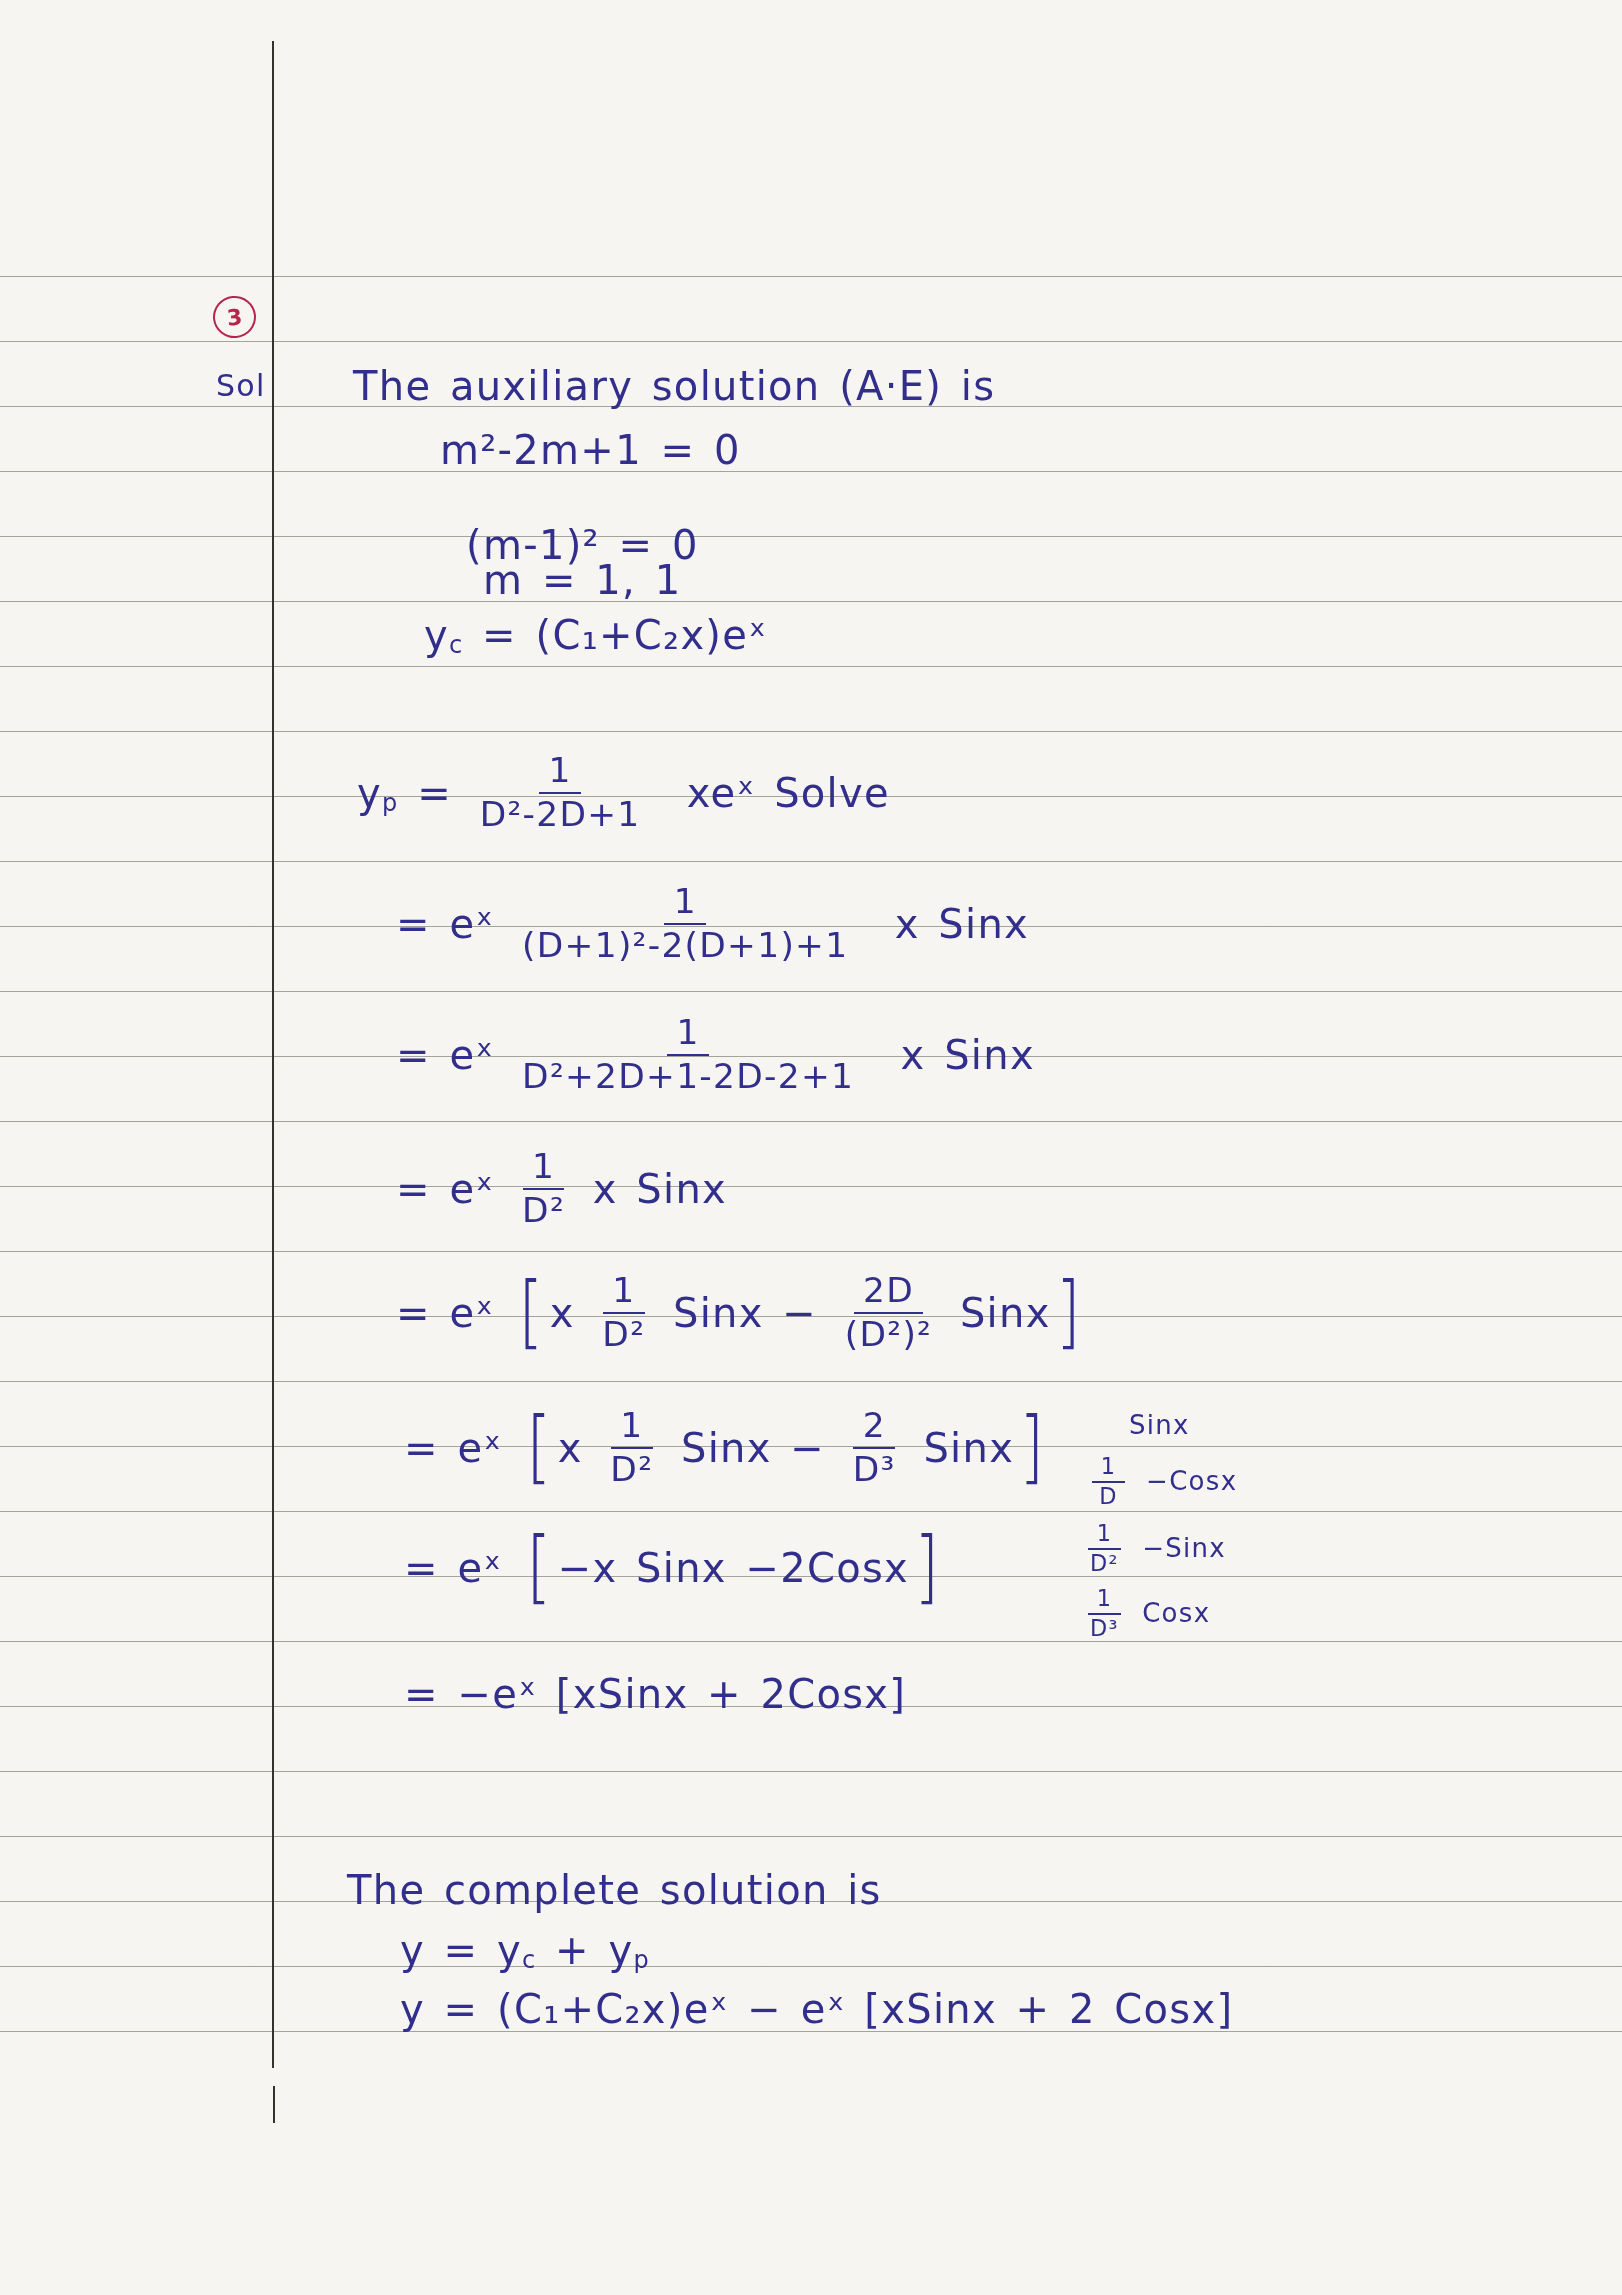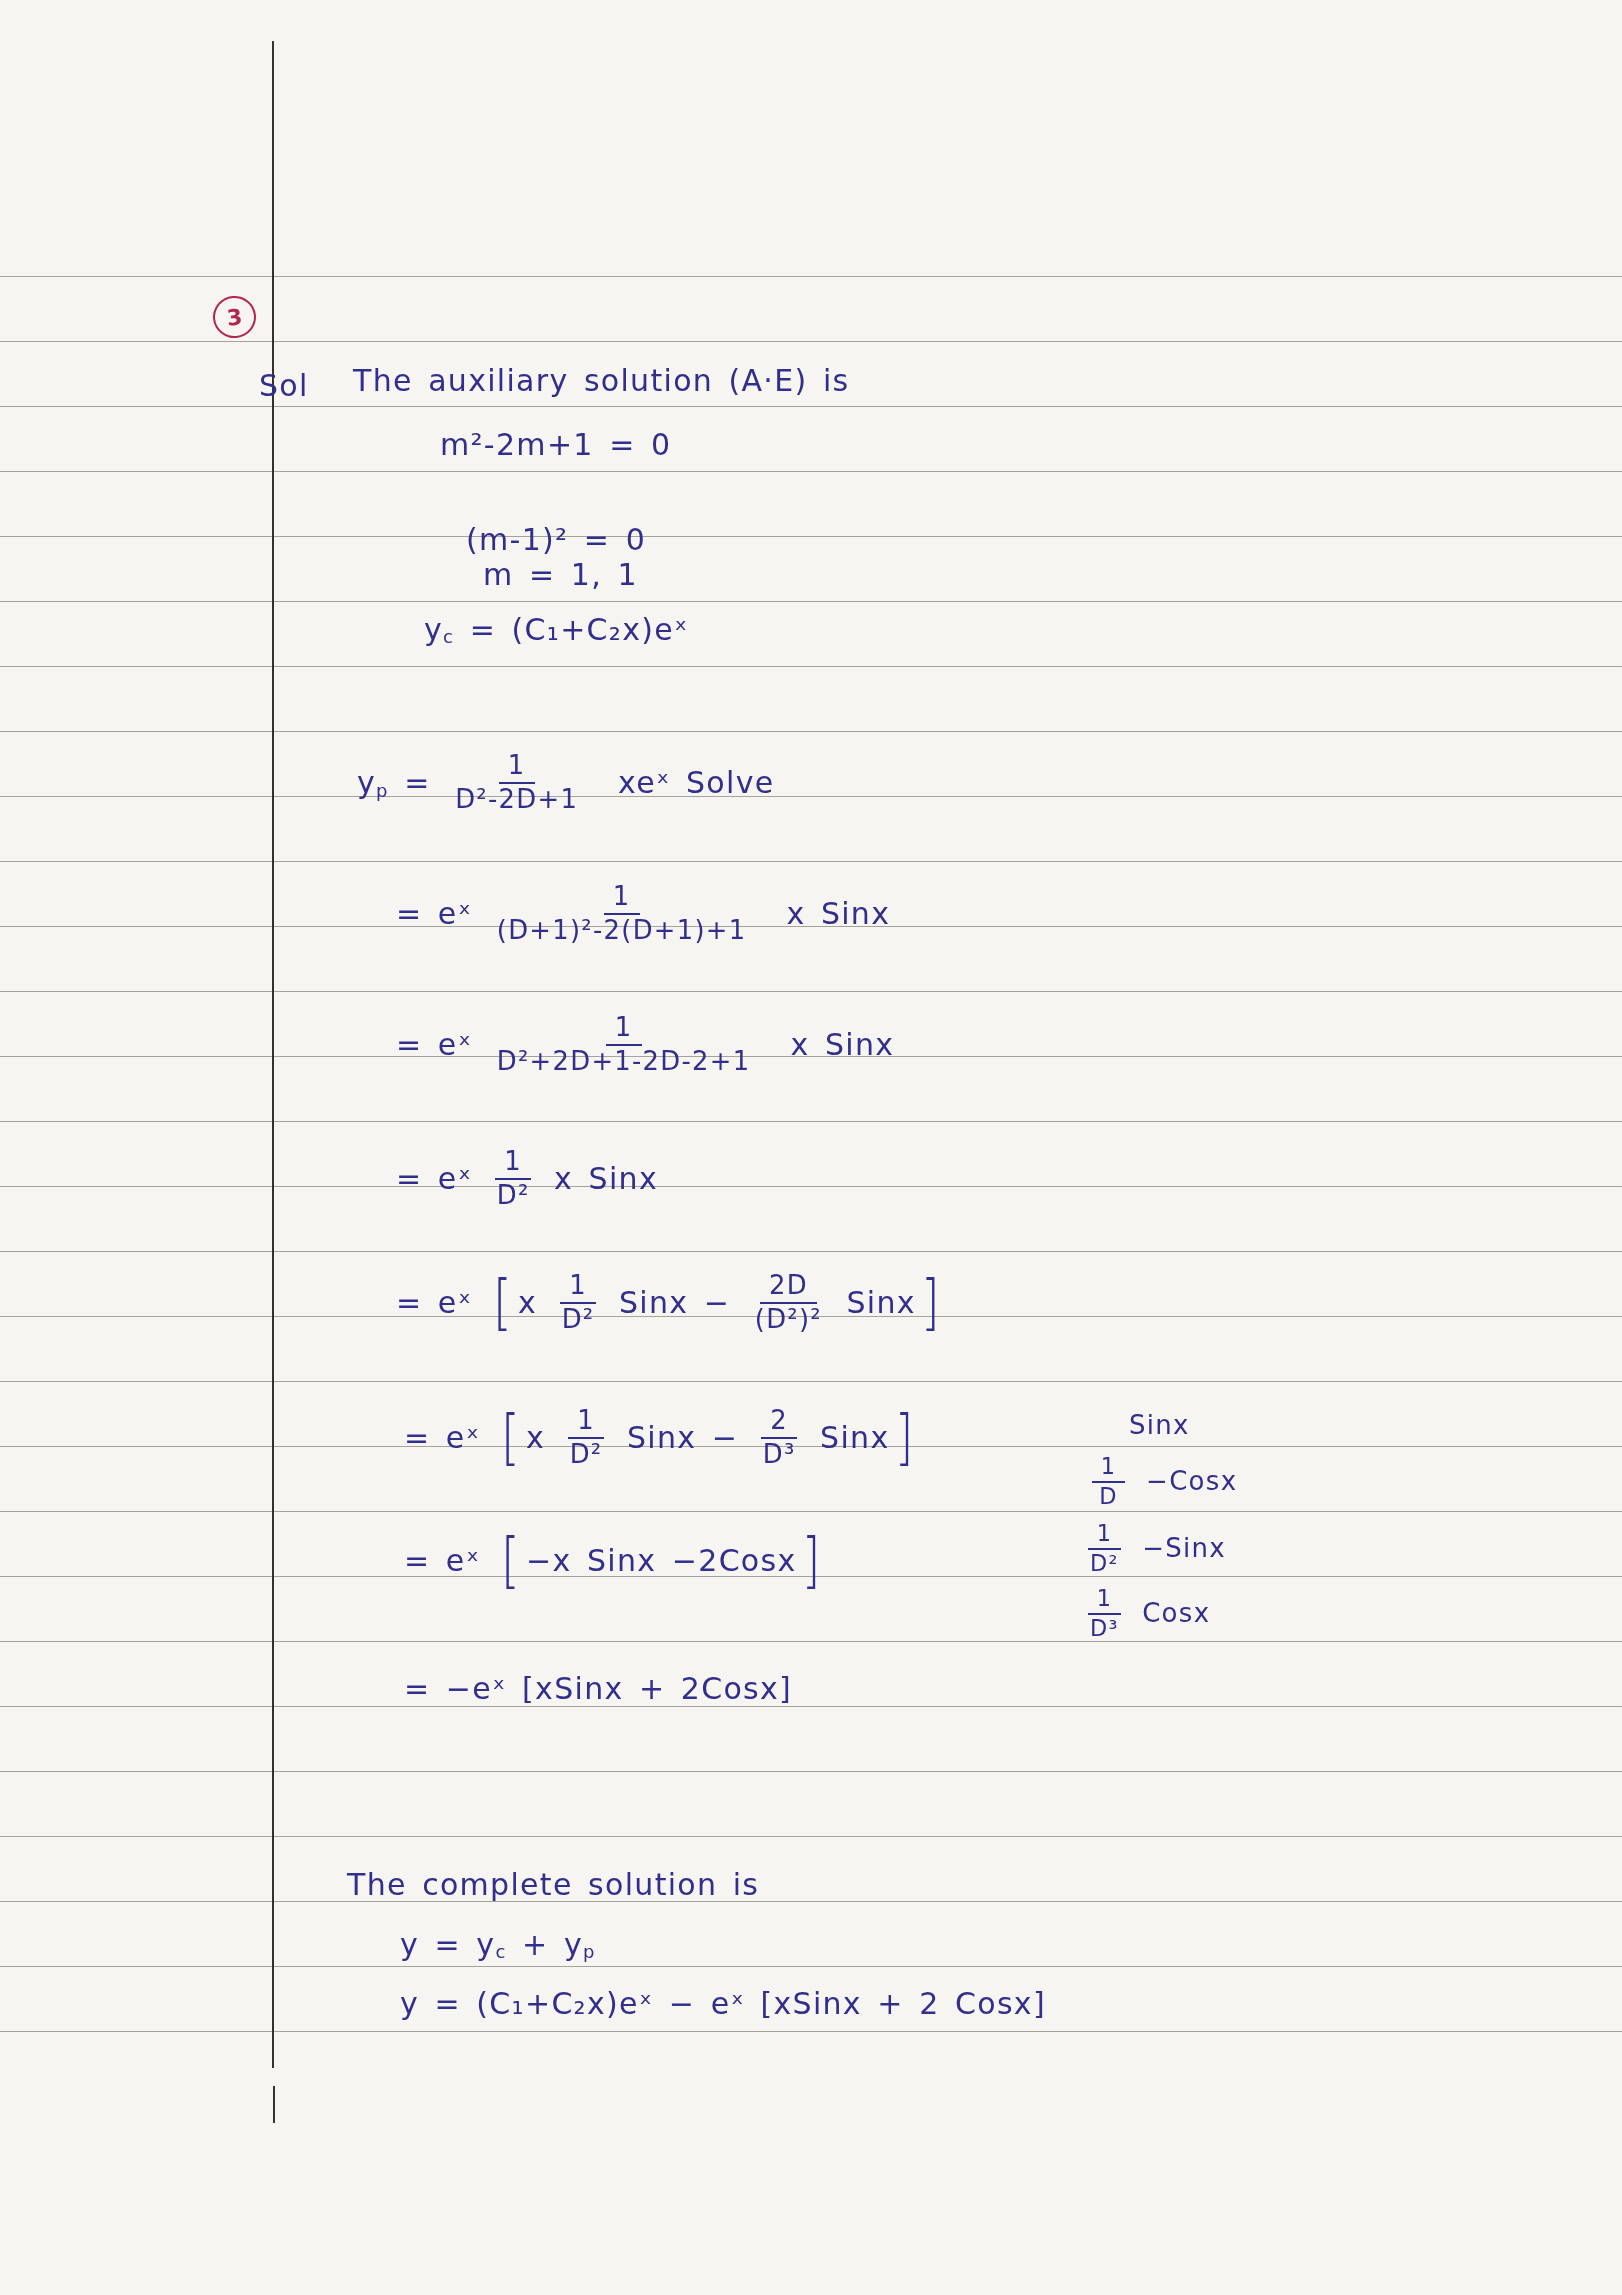--- a/index.html
+++ b/index.html
@@ -27,21 +27,21 @@
   }
   #margin-dash{
     position:absolute;left:273px;top:2086px;width:2px;height:37px;
     background:var(--margin,#33332d);
   }
 
   .row{
     position:absolute;
     display:flex;align-items:center;
     color:var(--blue,#312e8c);
-    font-size:30px;font-weight:500;
+    font-size:40px;font-weight:500;
     letter-spacing:1.3px;word-spacing:4.6px;
     line-height:1.05;
     white-space:pre;
   }
   .row span{white-space:pre;}
   .row.small{font-size:26px;}
 
   .frac{
     display:inline-flex;flex-direction:column;align-items:center;
     font-size:0.86em;line-height:1.15;margin:0 6.5px;text-align:center;
@@ -62,21 +62,21 @@
     color:var(--red,#b5264c);font-size:22px;font-weight:600;
     transform:rotate(-6deg);
   }
   #problem-statement{
     position:absolute;left:319px;top:300px;
     color:var(--red,#b5264c);font-size:31px;font-weight:500;
     letter-spacing:2px;word-spacing:5.2px;white-space:pre;
   }
   #sol-label{
     position:absolute;left:216px;top:368px;
-    color:var(--blue,#312e8c);font-size:30px;font-weight:500;letter-spacing:1.3px;margin-left:43px;
+    color:var(--blue,#312e8c);font-size:30px;font-weight:500;letter-spacing:1.3px;
   }
 </style>
 </head>
 <body>
 
 <div id="page">
   <div id="ruled"></div>
   <div id="margin-line"></div>
   <div id="margin-dash"></div>
 

